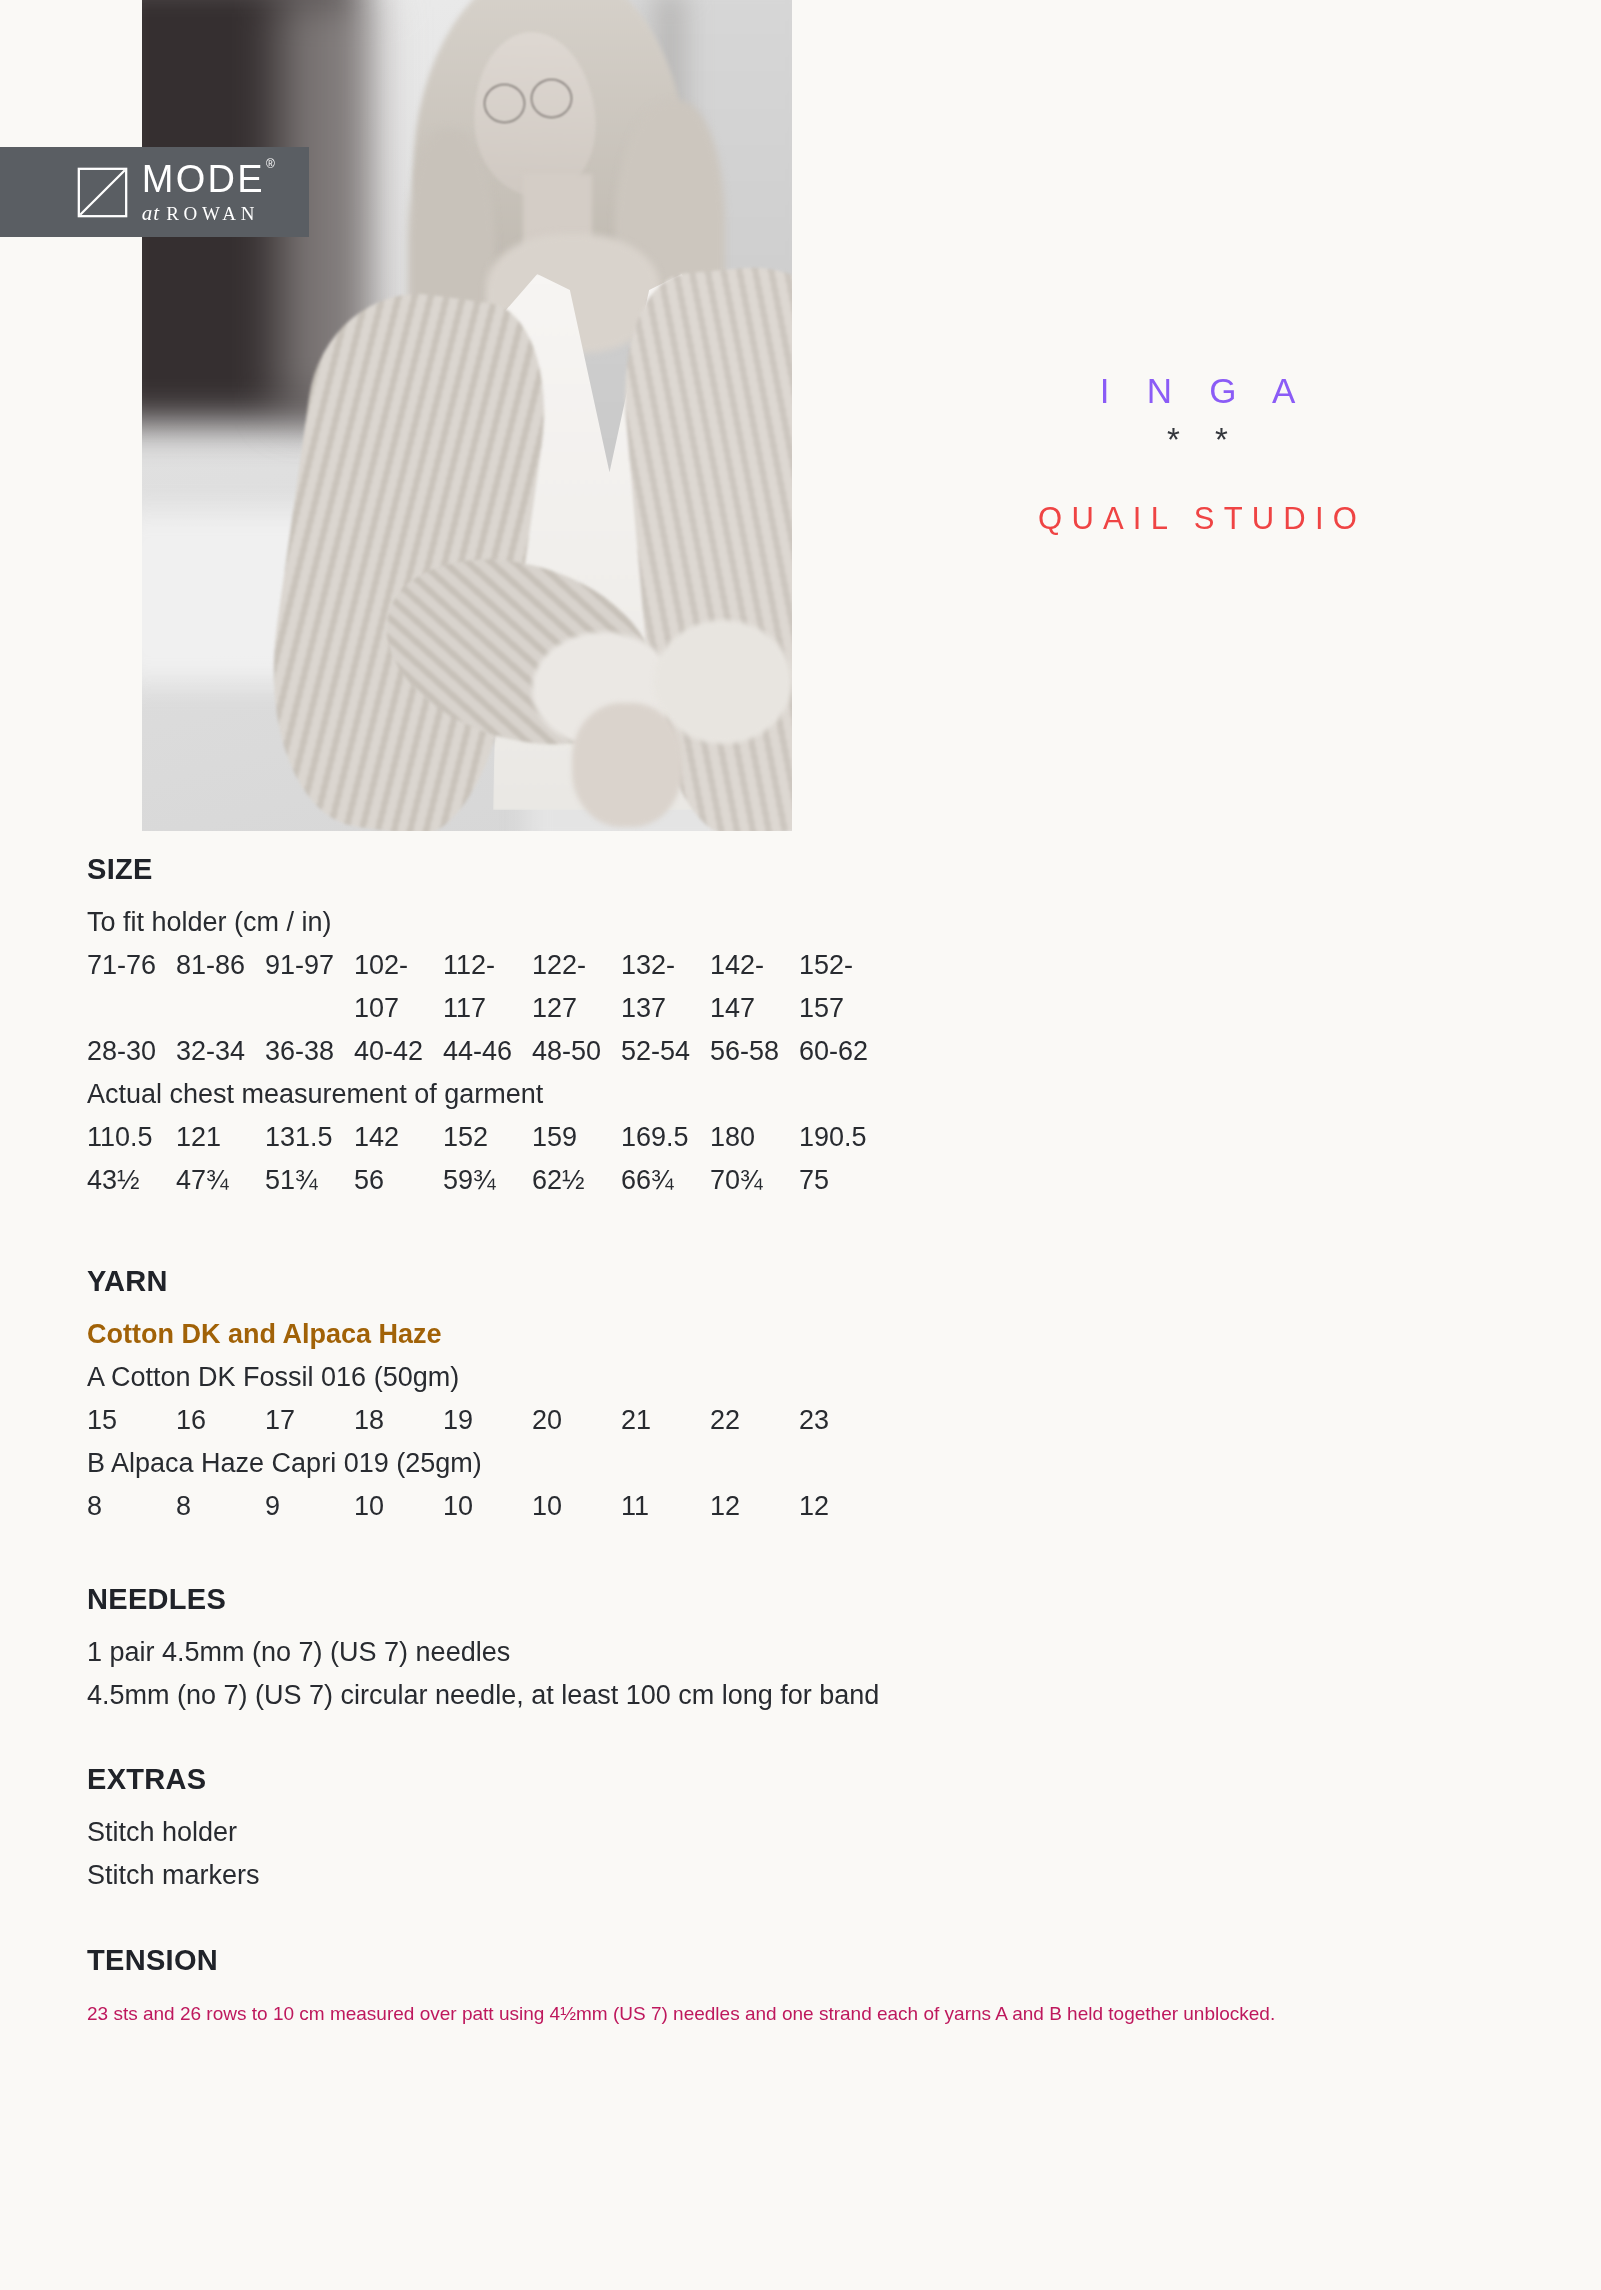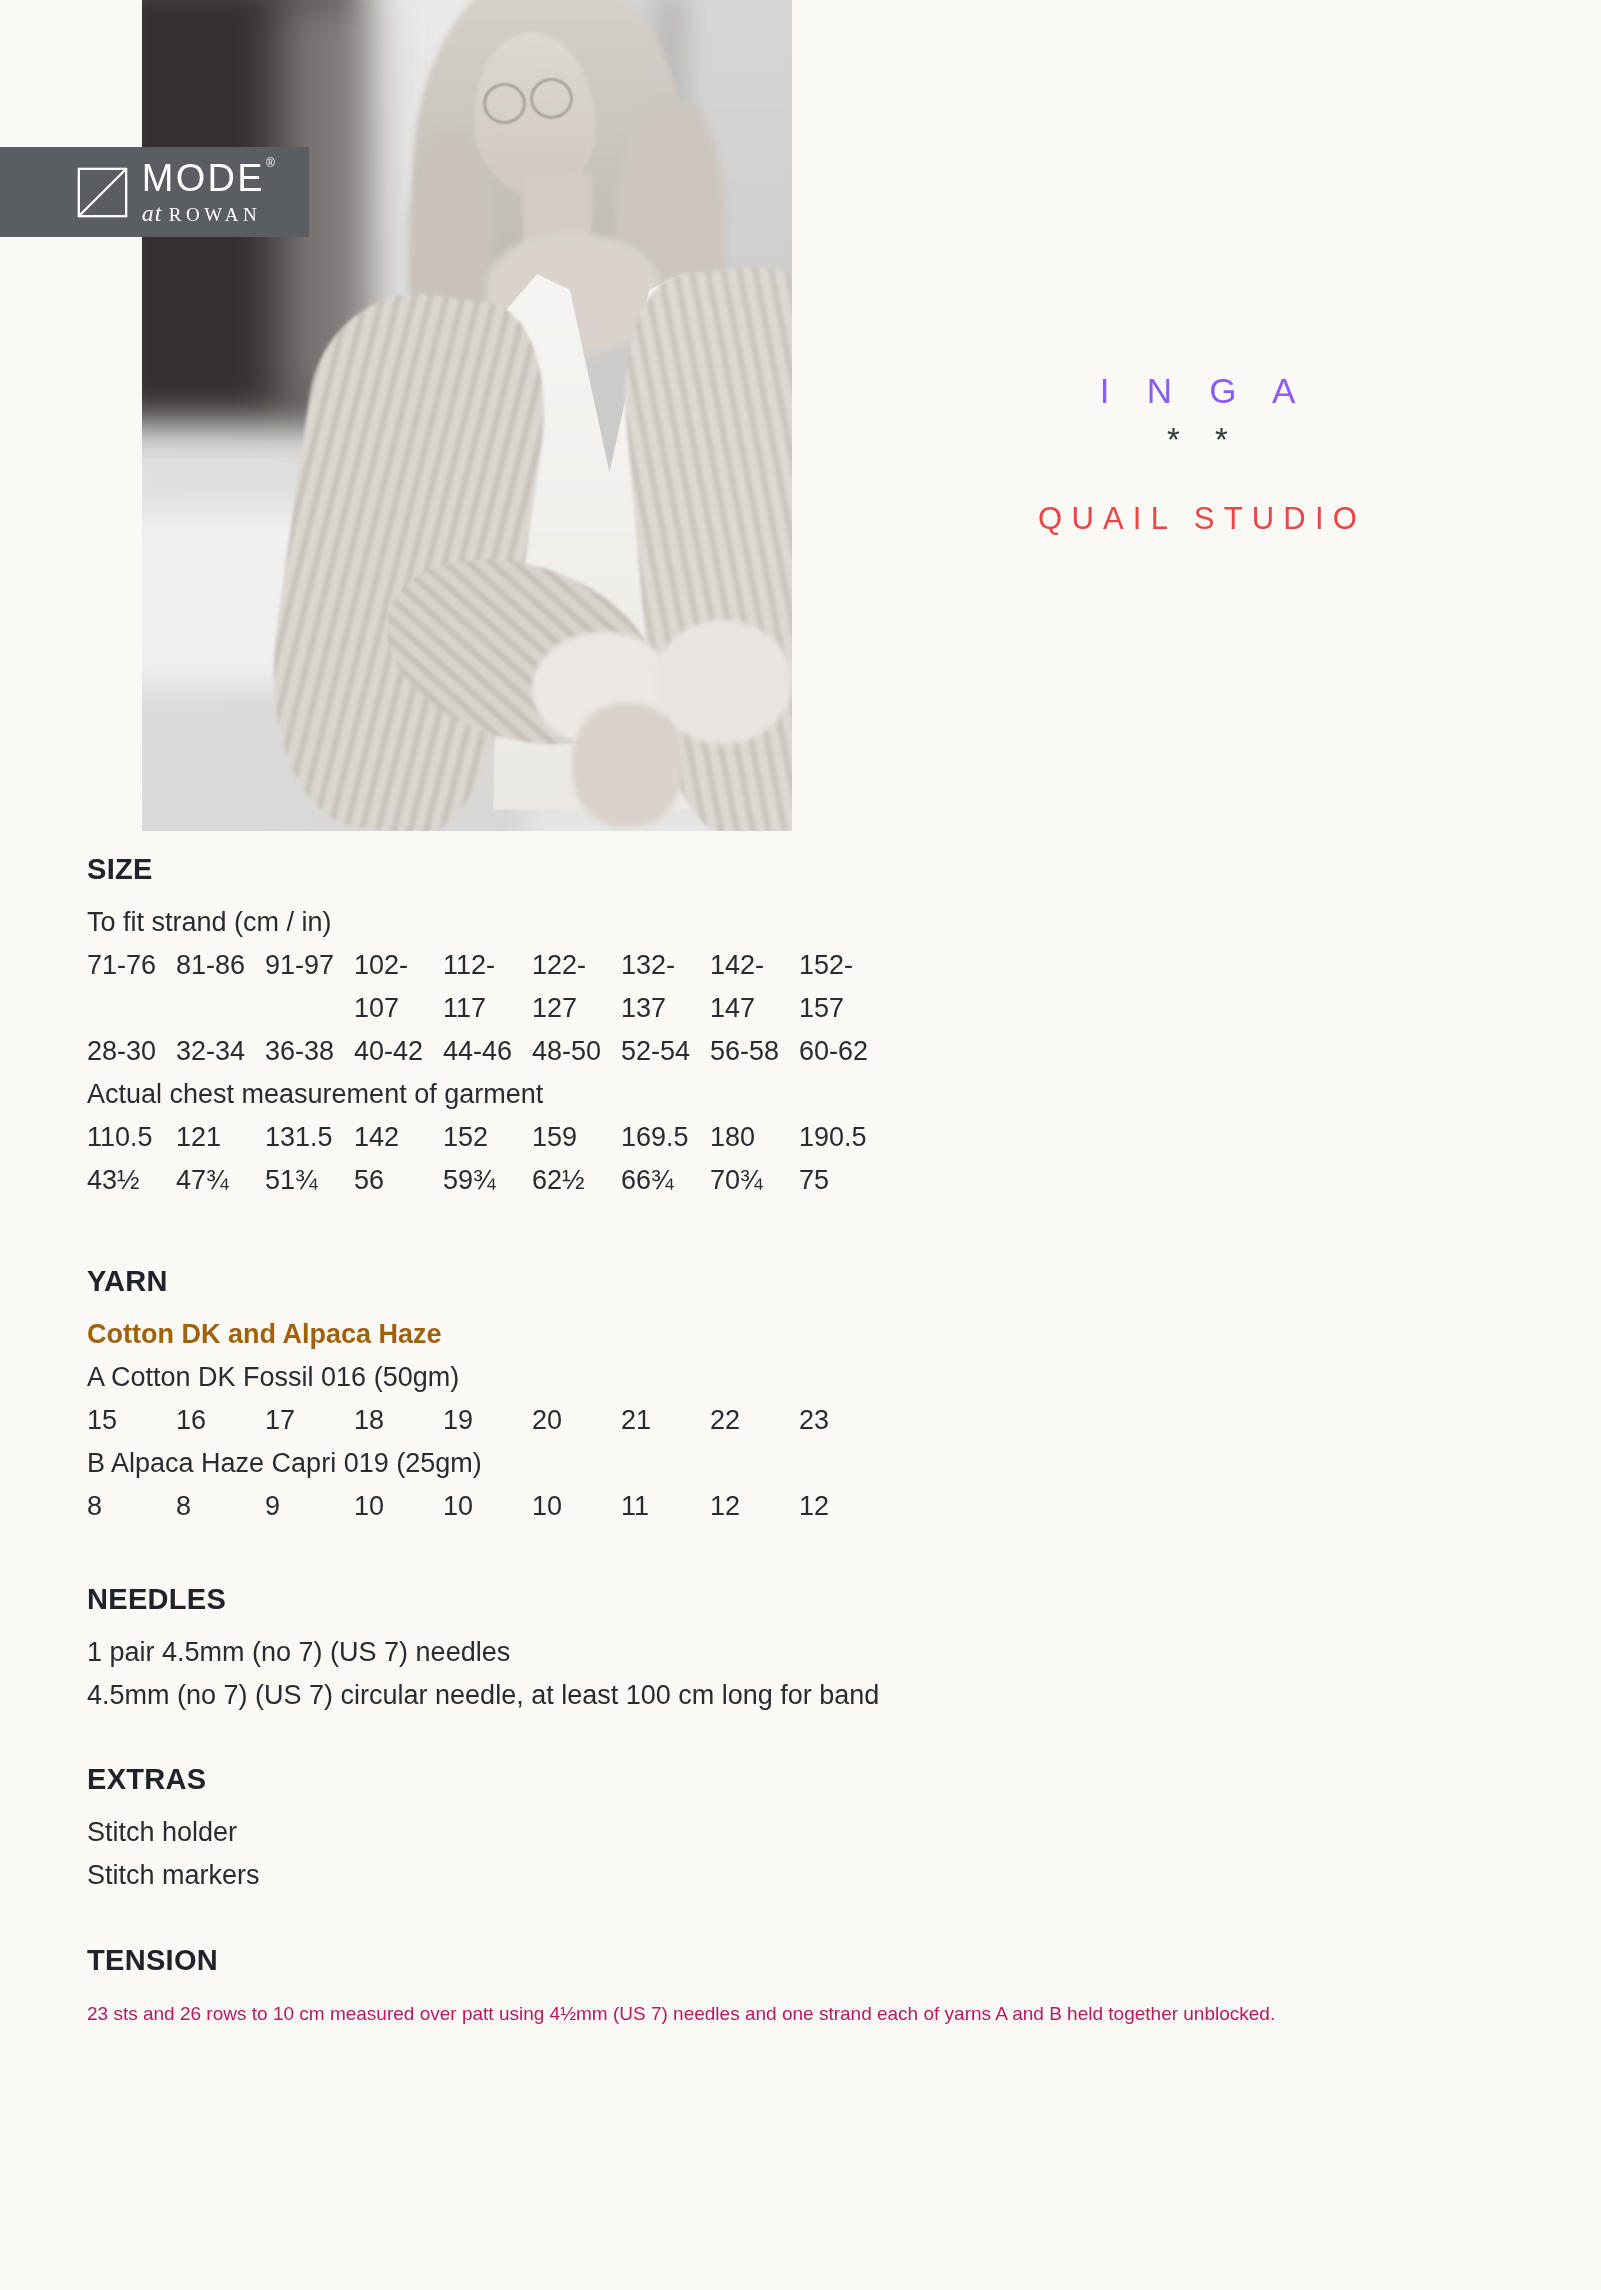--- a/index.html
+++ b/index.html
@@ -64,21 +64,21 @@
   .logo-banner{
     position:absolute;left:0;top:147px;width:309px;height:90px;
     background:#5a5e63;display:flex;align-items:center;padding-left:77px;box-sizing:border-box;
     z-index:5;
   }
   .logo-square{width:51px;height:51px;flex:0 0 auto;}
   .logo-text{margin-left:13.8px;color:#ffffff;line-height:1;}
   .logo-mode{font-size:38px;letter-spacing:2.3px;font-weight:400;white-space:nowrap;}
   .logo-reg{font-size:12px;vertical-align:top;position:relative;top:-1.8px;left:0.9px;}
   .logo-sub{font-family:"Liberation Serif","DejaVu Serif",serif;font-size:19px;margin-top:4.6px;white-space:nowrap;}
-  .logo-at{font-style:italic;letter-spacing:0.9px;margin-right:6.4px;font-size:24px;}
+  .logo-at{font-style:italic;letter-spacing:0.9px;margin-right:6.4px;font-size:21px;}
   .logo-rowan{letter-spacing:4.6px;font-weight:400;}
 
   
   .title-block{position:absolute;left:793px;top:0;width:809px;text-align:center;}
   .title-name{position:absolute;top:347px;width:100%;font-size:35px;letter-spacing:13.8px;color:#8b5cf6;font-weight:400;text-indent:13.8px;margin-top:24px;}
   .title-stars{position:absolute;top:421px;width:100%;font-size:33px;letter-spacing:13px;color:#34373c;text-indent:13px;}
   .title-designer{position:absolute;top:501px;width:100%;font-size:31px;letter-spacing:9.2px;color:#ef4444;font-weight:400;text-indent:9.2px;}
 
   
   .section{position:absolute;left:87px;}
@@ -130,21 +130,21 @@
   </div>
 
   <div class="title-block">
     <div class="title-name">I N G A</div>
     <div class="title-stars">* *</div>
     <div class="title-designer">QUAIL STUDIO</div>
   </div>
 
   <div class="section" style="top:851px;">
     <div class="sec-heading">SIZE</div>
-    <div class="line">To fit strand (cm / in)</div>
+    <div class="line">To fit holder (cm / in)</div>
     <div class="num-row line">
       <span>71-76</span>
         <span>81-86</span>
         <span>91-97</span>
         <span>102-107</span>
         <span>112-117</span>
         <span>122-127</span>
         <span>132-137</span>
         <span>142-147</span>
         <span>152-157</span>

